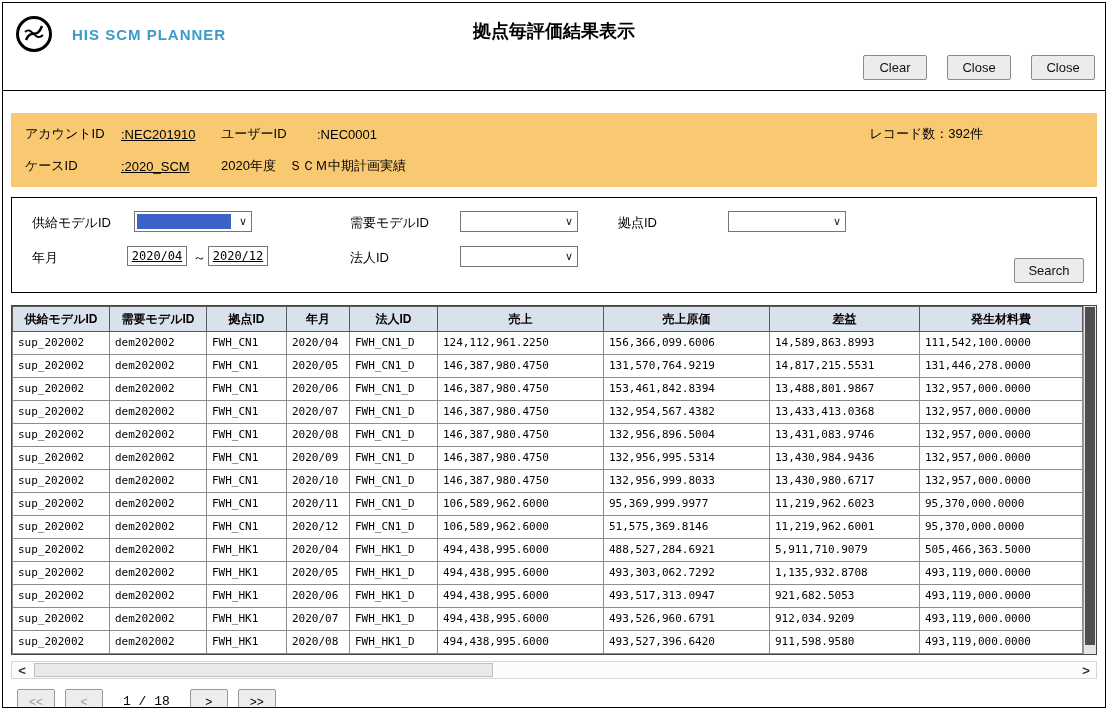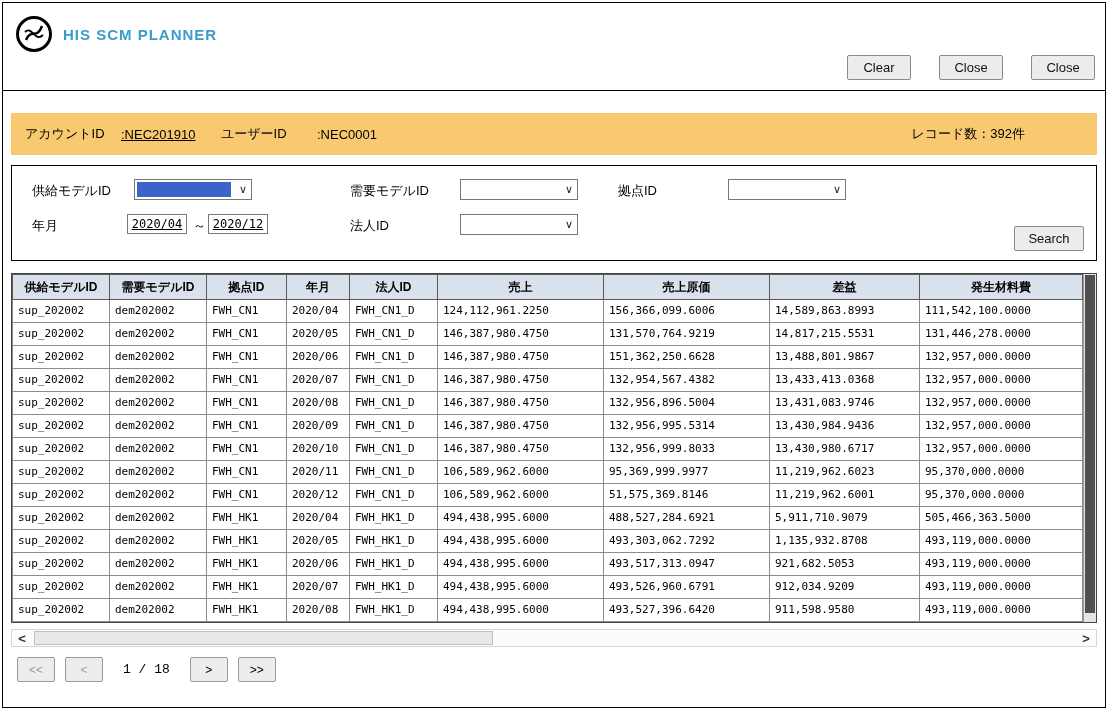--- a/index.html
+++ b/index.html
@@ -15,40 +15,40 @@
     font-family:"Liberation Sans","DejaVu Sans",sans-serif;
     color:#000; font-size:13px;
   }
   .page{
     width:1104px; height:706px; margin:2px;
     border:1px solid #000; background:#fff; overflow:hidden;
   }
 
   
   .header{ position:relative; height:88px; border-bottom:1px solid #000; }
-  .brand{ position:absolute; left:12px; top:12px; display:flex; align-items:center; gap:10px; }
+  .brand{ position:absolute; left:12px; top:12px; display:flex; align-items:center; gap:19px; }
   .logo{ display:inline-block; width:38px; height:38px; }
   .app-name{ color:var(--brand); font-size:15px; letter-spacing:1px; font-weight:bold; }
   .page-title{ position:absolute; top:16px; left:0; right:0; margin:0; text-align:center; font-size:18px; font-weight:bold; }
-  .header-buttons{ position:absolute; right:10px; bottom:10px; display:flex; gap:28px; }
+  .header-buttons{ position:absolute; right:10px; bottom:10px; display:flex; gap:20px; }
   .btn{
     min-width:64px; height:25px; padding:0 10px;
     background:#ECECEC; border:1px solid #8A8A8A; border-radius:2px;
     font-size:13px; font-family:inherit; color:#111; cursor:pointer;
   }
 
   .content{ padding:0 8px; }
 
   
   .info-band{ margin-top:22px; background:var(--info-band); padding:12px 14px; }
   .info-row{ display:flex; align-items:center; }
   .info-row + .info-row{ margin-top:14px; }
   .il-1{ width:96px; }
   .iv-1{ width:100px;text-decoration:underline; }
-  .record-count{ margin-left:auto; margin-right:58px; }
+  .record-count{ margin-left:auto; margin-right:100px; }
 
   
   .filter-box{ position:relative; margin-top:10px; border:1px solid #000; height:96px; }
   .flabel{ position:absolute; white-space:nowrap; }
   .select{
     position:absolute; width:118px; height:21px;
     border:1px solid #767676; background:#fff; cursor:pointer;
   }
   .sel-arrow{ position:absolute; right:4px; top:2px; font-size:11px; line-height:15px; color:#222; }
   .sel-highlight{ position:absolute; left:2px; top:2px; bottom:2px; right:20px; background:var(--accent); }
@@ -105,36 +105,42 @@
     <div class="brand">
       <span class="logo">
         <svg width="38" height="38" viewBox="0 0 38 38">
           <circle cx="19" cy="19" r="16.5" fill="#fff" stroke="#000" stroke-width="3"></circle>
           <path d="M11 25 C16 13, 22 25, 27 11" stroke="#000" stroke-width="2.4" fill="none"></path>
           <path d="M10 17 C17 10, 20 28, 28 20" stroke="#000" stroke-width="1.8" fill="none"></path>
         </svg>
       </span>
       <span class="app-name">HIS SCM PLANNER</span>
     </div>
+    <h1 class="page-title">拠点毎評価結果表示</h1>
     <div class="header-buttons">
       <button class="btn">Clear</button>
       <button class="btn">Close</button>
       <button class="btn">Close</button>
     </div>
   </header>
 
   <div class="content">
 
     <section class="info-band">
       <div class="info-row">
         <span class="il-1">アカウントID</span>
         <span class="iv-1">:NEC201910</span>
         <span class="il-1">ユーザーID</span>
         <span>:NEC0001</span>
         <span class="record-count">レコード数：392件</span>
+      </div>
+      <div class="info-row">
+        <span class="il-1">ケースID</span>
+        <span class="iv-1">:2020_SCM</span>
+        <span>2020年度　ＳＣＭ中期計画実績</span>
       </div>
     </section>
 
     <section class="filter-box">
       <span class="flabel" style="left:20px; top:16px;">供給モデルID</span>
       <div class="select" style="left:122px; top:13px;">
         <span class="sel-highlight"></span>
         <span class="sel-arrow">∨</span>
       </div>
 
@@ -210,21 +216,21 @@
               <td class="num">14,817,215.5531</td>
               <td class="num">131,446,278.0000</td>
             </tr>
             <tr>
               <td>sup_202002</td>
               <td>dem202002</td>
               <td>FWH_CN1</td>
               <td>2020/06</td>
               <td>FWH_CN1_D</td>
               <td class="num">146,387,980.4750</td>
-              <td class="num">151,362,250.6628</td>
+              <td class="num">153,461,842.8394</td>
               <td class="num">13,488,801.9867</td>
               <td class="num">132,957,000.0000</td>
             </tr>
             <tr>
               <td>sup_202002</td>
               <td>dem202002</td>
               <td>FWH_CN1</td>
               <td>2020/07</td>
               <td>FWH_CN1_D</td>
               <td class="num">146,387,980.4750</td>

